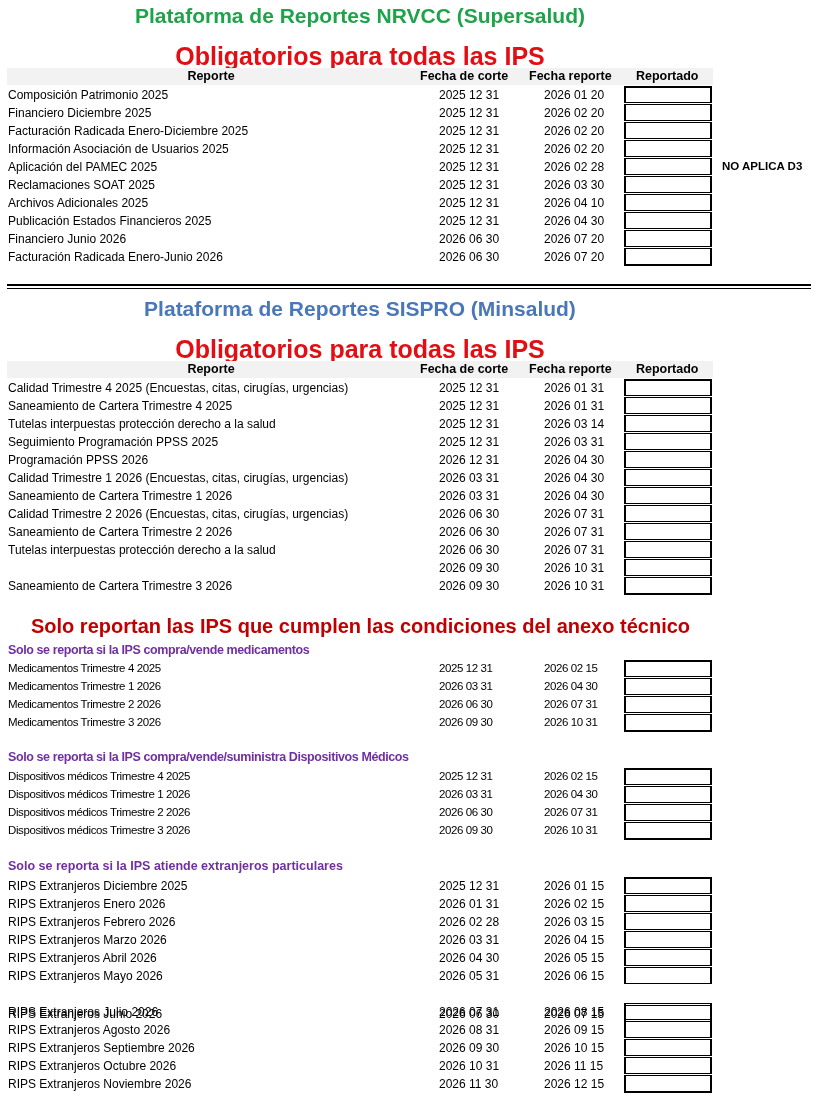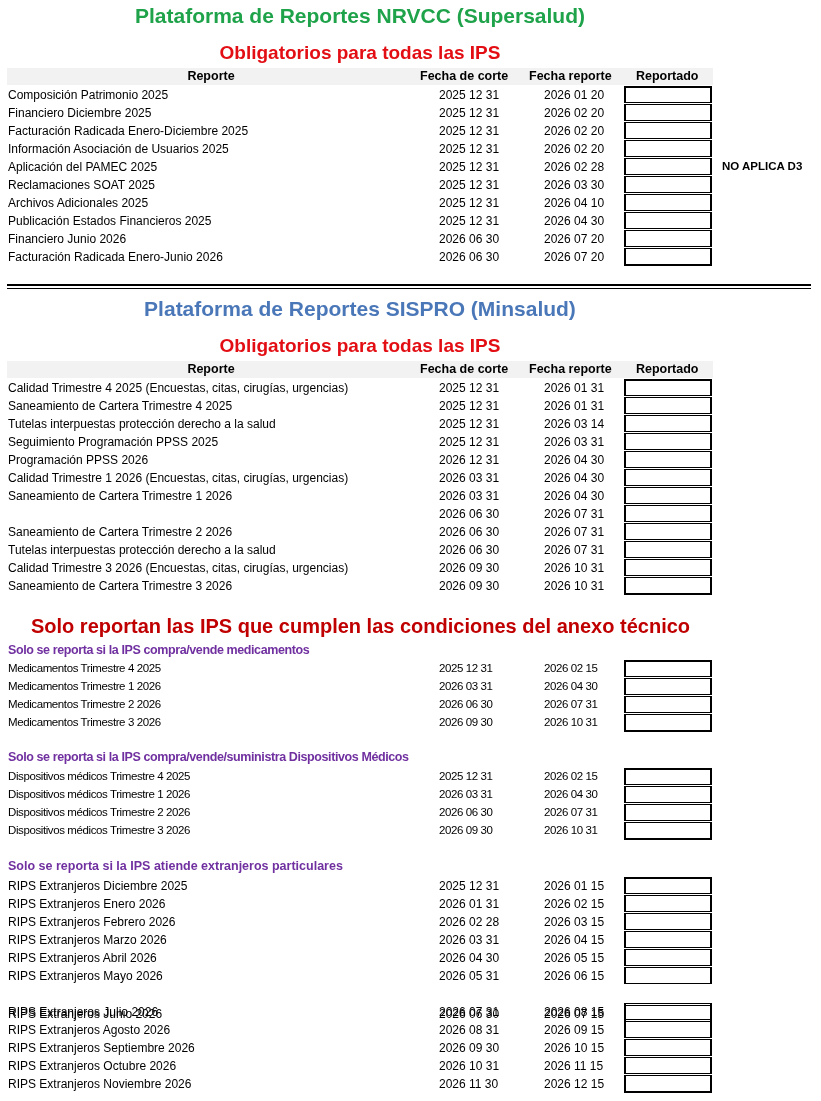--- a/index.html
+++ b/index.html
@@ -5,21 +5,21 @@
   html, body { margin: 0; padding: 0; background: #ffffff; }
   body {
     width: 821px; height: 1101px; position: relative; overflow: hidden;
     font-family: "Liberation Sans", sans-serif; color: #000;
   }
   .title {
     position: absolute; left: 0; width: 720px; text-align: center;
     font-weight: bold; white-space: nowrap;
   }
   .main-title { font-size: 21px; letter-spacing: 0px; }
-  .sub-title { font-size: 19px; text-align: center; }
+  .sub-title { font-size: 25px; text-align: center; }
   .green { color: #1fa34a; }
   .blue { color: #4a77b8; }
   .red { color: #e30e14; }
   .darkred { color: #c00000; }
   .purple { color: #7030a0; }
 
   .hdr {
     position: absolute; left: 7px; width: 706px; height: 17px;
     background: #f2f2f2; font-weight: bold; font-size: 12.5px;
   }
@@ -191,38 +191,38 @@
       <span class="r-fecha">2026 04 30</span>
       <div class="box"></div>
     </div>
     <div class="row" style="top: 487px;">
       <span class="r-name">Saneamiento de Cartera Trimestre 1 2026</span>
       <span class="r-corte">2026 03 31</span>
       <span class="r-fecha">2026 04 30</span>
       <div class="box"></div>
     </div>
     <div class="row" style="top: 505px;">
+      <span class="r-name">Calidad Trimestre 2 2026 (Encuestas, citas, cirugías, urgencias)</span>
       <span class="r-corte">2026 06 30</span>
       <span class="r-fecha">2026 07 31</span>
       <div class="box"></div>
     </div>
     <div class="row" style="top: 523px;">
       <span class="r-name">Saneamiento de Cartera Trimestre 2 2026</span>
       <span class="r-corte">2026 06 30</span>
       <span class="r-fecha">2026 07 31</span>
       <div class="box"></div>
     </div>
     <div class="row" style="top: 541px;">
       <span class="r-name">Tutelas interpuestas protección derecho a la salud</span>
       <span class="r-corte">2026 06 30</span>
       <span class="r-fecha">2026 07 31</span>
       <div class="box"></div>
     </div>
     <div class="row" style="top: 559px;">
-      <span class="r-name">Calidad Trimestre 3 2026 (Encuestas, citas, cirugías, urgencias)</span>
       <span class="r-corte">2026 09 30</span>
       <span class="r-fecha">2026 10 31</span>
       <div class="box"></div>
     </div>
     <div class="row" style="top: 577px;">
       <span class="r-name">Saneamiento de Cartera Trimestre 3 2026</span>
       <span class="r-corte">2026 09 30</span>
       <span class="r-fecha">2026 10 31</span>
       <div class="box last"></div>
     </div>

